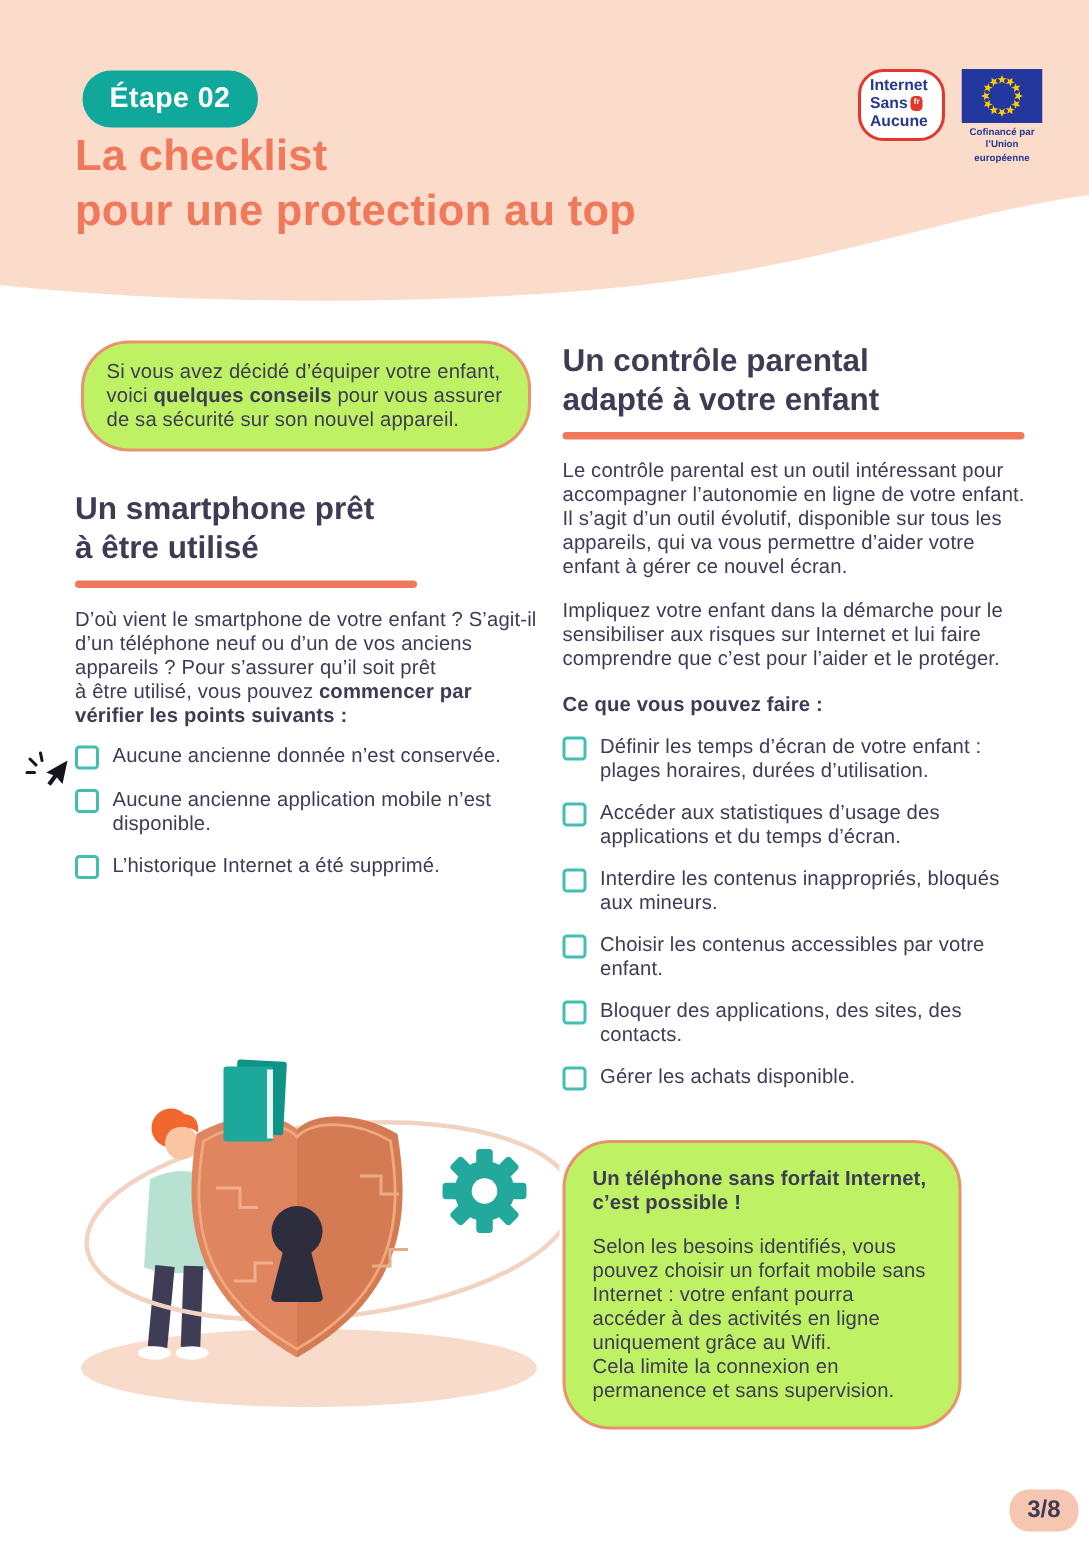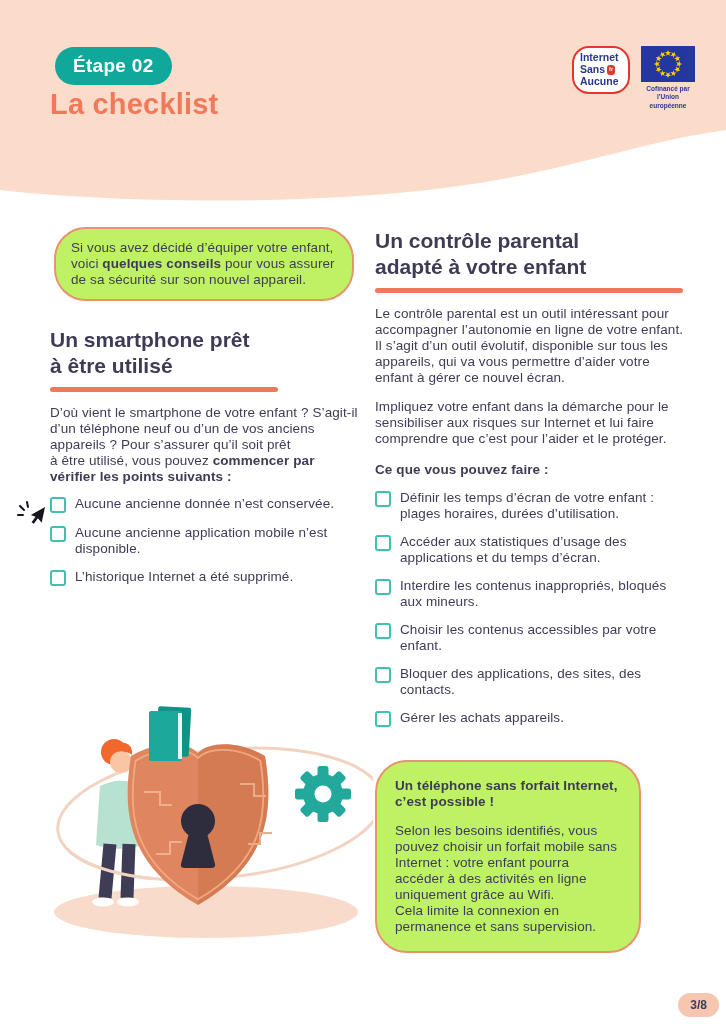--- a/index.html
+++ b/index.html
@@ -52,40 +52,41 @@
   .checkbox {
     flex:0 0 auto; width:12px; height:12px; border:2px solid #43BFB2; border-radius:3px;
     background:#fff; margin-top:1px;
   }
   .list-intro { margin-top:16px; font-weight:bold; }
   .tip-box { width:266px; margin-top:33px; padding:16px 18px; }
   .tip-title { font-weight:bold; margin-bottom:14px; }
   
   .page-pill {
     position:absolute; right:7px; top:993px;
-    background:#F6C6B1; color:#3E3C55; font-size:12px; font-weight:bold;
+    background:#F6C6B1; color:#3E3C55; font-size:16px; font-weight:bold;
     padding:5px 12px; border-radius:13px;
   }
   
   .illus { position:absolute; left:28px; top:692px; width:345px; height:265px; }
   .cursor-icon { position:absolute; left:16px; top:499px; width:32px; height:32px; }
 </style>
 </head>
 <body>
 
 <div class="page">
 
   <svg class="header-shape" viewBox="0 0 726 215" aria-hidden="true">
     <path d="M0,0 H726 V130 C628,144 556,176 428,190 C292,205 118,203 0,190 Z" fill="#FBDCCA"></path>
   </svg>
 
   <div class="step-badge">Étape 02</div>
 
   <div class="page-title">
     <div>La checklist</div>
+    <div>pour une protection au top</div>
   </div>
 
   <div class="logos">
     <div class="isc-logo">
       <div>Internet</div>
       <div><span>Sans</span><span class="fr-dot">fr</span></div>
       <div>Aucune</div>
     </div>
     <div class="eu-logo">
       <svg class="eu-flag" width="54" height="36" viewBox="0 0 54 36" aria-hidden="true">
@@ -208,21 +209,21 @@
       <div class="check-item">
         <span class="checkbox"></span>
         <span>Choisir les contenus accessibles par votre enfant.</span>
       </div>
       <div class="check-item">
         <span class="checkbox"></span>
         <span>Bloquer des applications, des sites, des contacts.</span>
       </div>
       <div class="check-item">
         <span class="checkbox"></span>
-        <span>Gérer les achats appareils.</span>
+        <span>Gérer les achats disponible.</span>
       </div>
     </div>
 
     <div class="rounded-box tip-box body-text">
       <div class="tip-title">Un téléphone sans forfait Internet, c’est possible !</div>
       <div>Selon les besoins identifiés, vous pouvez choisir un forfait mobile sans Internet : votre enfant pourra accéder à des activités en ligne uniquement grâce au Wifi.</div>
       <div>Cela limite la connexion en permanence et sans supervision.</div>
     </div>
   </div>
 

